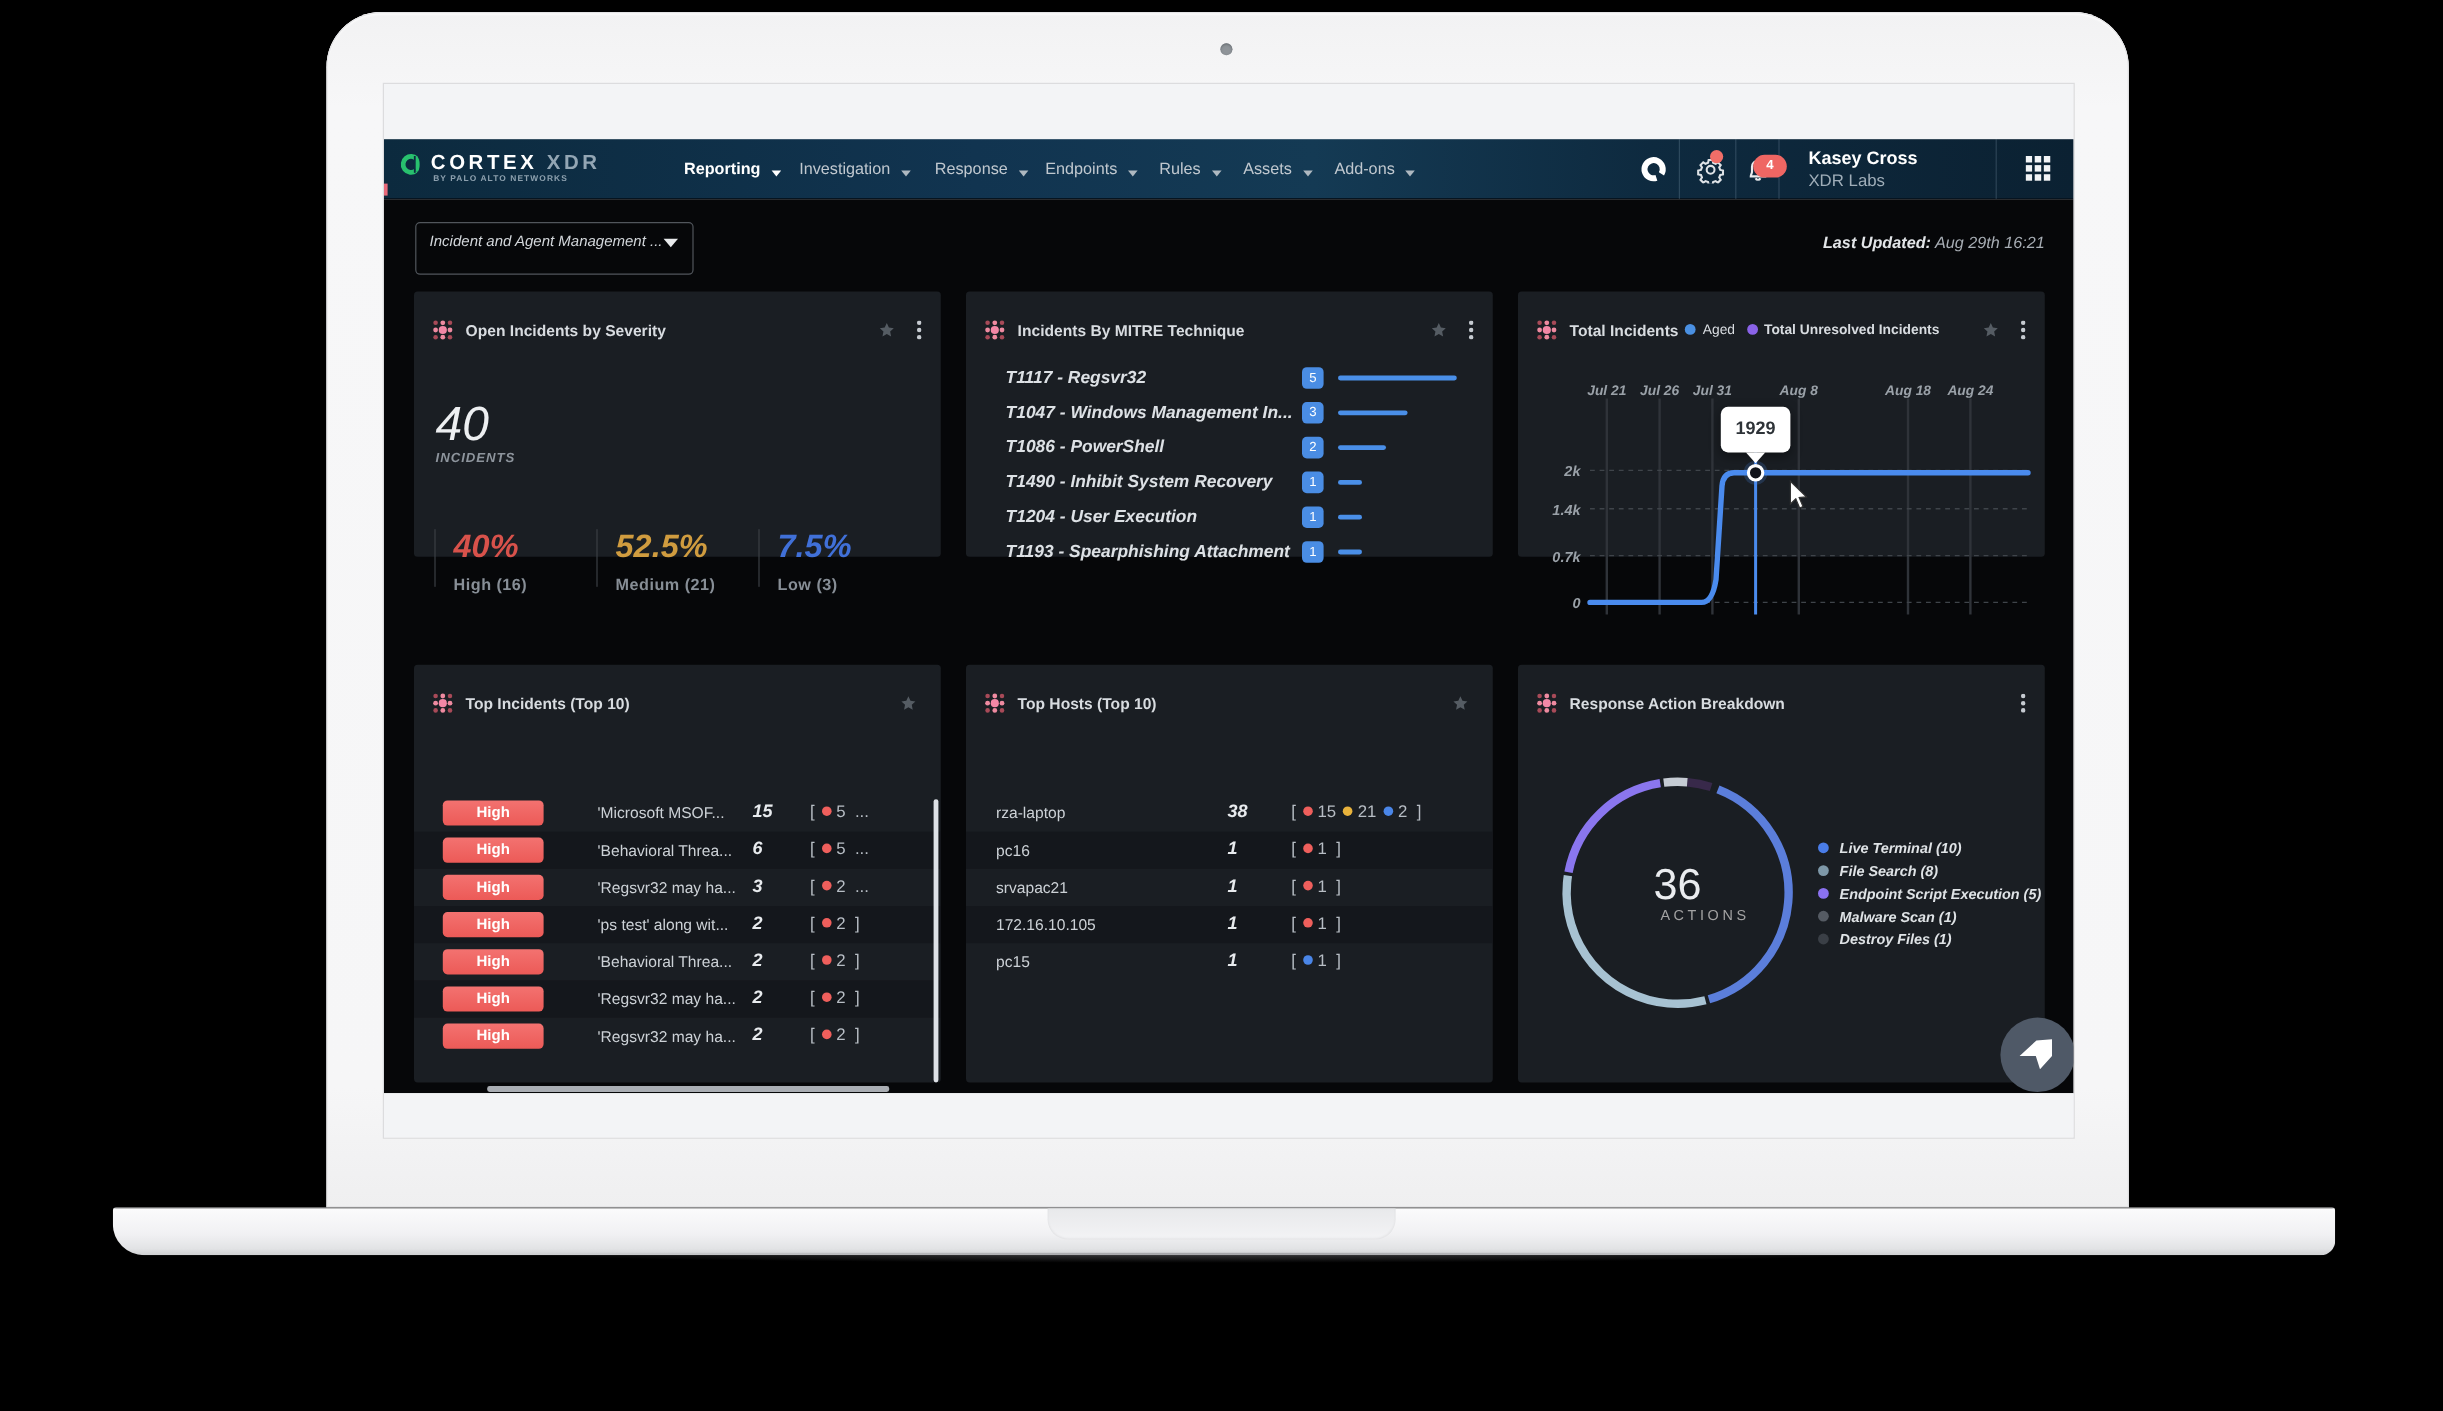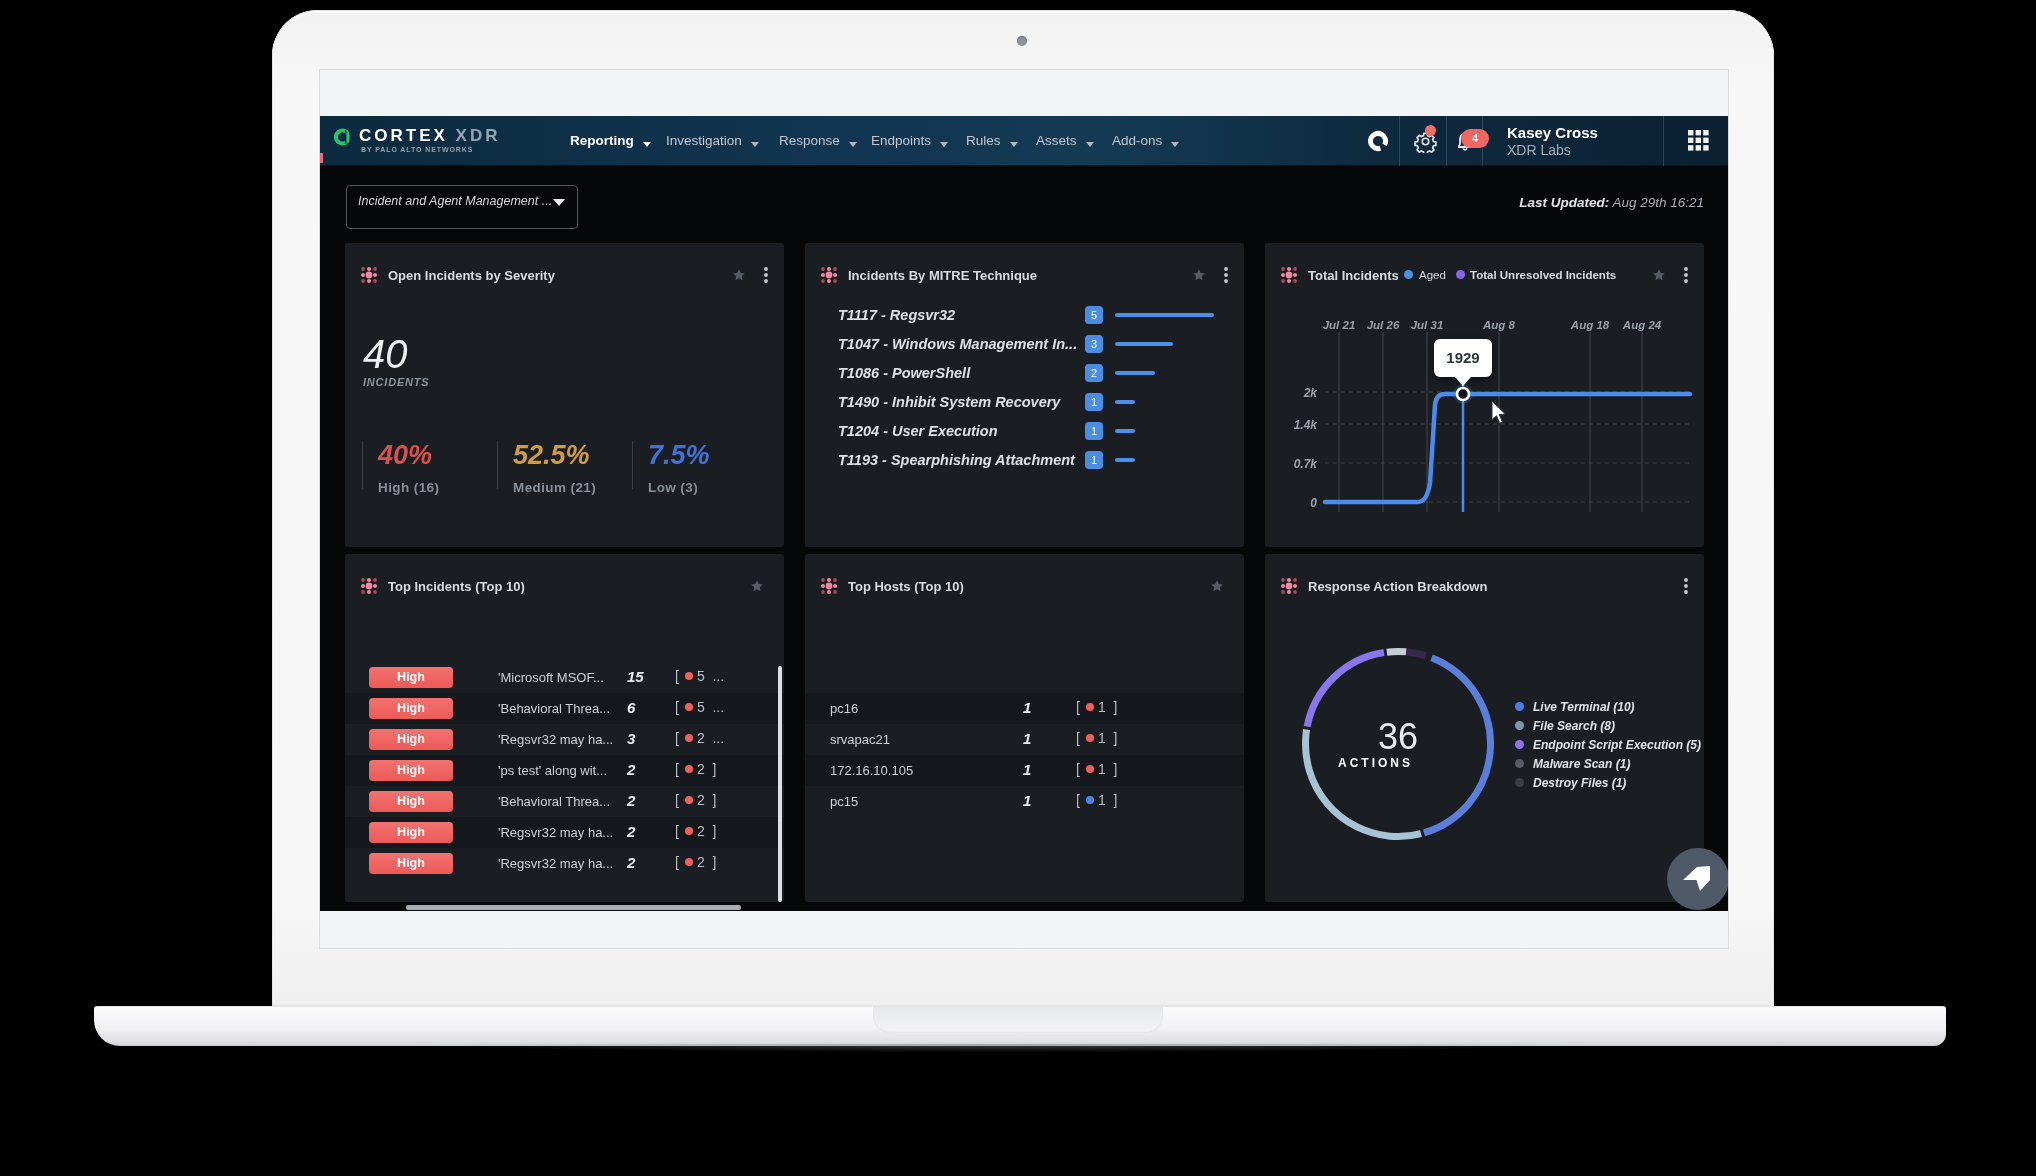--- a/index.html
+++ b/index.html
@@ -47,21 +47,21 @@
     white-space:nowrap; overflow:hidden; }
   #dropdown .dcaret { position:absolute; right:12px; top:13px; width:0; height:0;
     border-left:6px solid transparent; border-right:6px solid transparent;
     border-top:7px solid #e8eaec; }
   #lastupd { position:absolute; right:24px; top:29px; font-size:13.5px; font-style:italic;
     color:#a7adb4; }
   #lastupd b { color:#e2e5e8; }
 
   
   .panel { position:absolute; width:439px; background:#1a1e23; border-radius:3px; }
-  .r1 { top:77px; height:304px; }
+  .r1 { top:77px; height:221px; }
   .r2 { top:388px; height:348px; }
   .ptitle { position:absolute; left:43px; top:25px; font-size:13px; font-weight:bold;
     color:#d8dce0; white-space:nowrap; }
   .wicon { position:absolute; left:15px; top:23px; width:18px; height:18px; }
   .star { position:absolute; top:25px; width:14px; height:14px; }
   .kebab { position:absolute; top:24px; width:4px; height:16px; }
 
   
   .big40 { position:absolute; left:18px; top:89px; font-size:40px; font-style:italic;
     color:#edeff1; font-weight:400; }
@@ -98,22 +98,22 @@
   .vsb { position:absolute; left:433px; top:112px; width:4px; height:236px; background:#dde1e6; border-radius:2px; }
   .hsb { position:absolute; left:86px; top:739px; width:335px; height:5px; background:#a9adb3; border-radius:2px; }
 
   
   .leg { position:absolute; left:250px; font-size:12px; font-style:italic; font-weight:bold;
     color:#dfe3e6; white-space:nowrap; }
   .leg i { display:inline-block; width:9px; height:9px; border-radius:50%; margin-right:9px;
     position:relative; top:0px; }
   .d25 { position:absolute; left:73px; top:162px; width:120px; text-align:center;
     font-size:36px; color:#eaecef; }
-  .dact { position:absolute; left:73px; top:202px; width:120px; text-align:left;
-    font-size:12px; letter-spacing:3px; color:#ffffff; font-weight:bold; }
+  .dact { position:absolute; left:73px; top:202px; width:120px; text-align:right;
+    font-size:12px; letter-spacing:3px; color:#a3a3a3; font-weight:normal; }
 
   
   #fab { position:absolute; left:1347px; top:682px; width:62px; height:62px; border-radius:50%;
     background:#4f5967; }
 
   
   #tip { position:absolute; left:169px; top:96px; width:58px; height:38px; background:#fff;
     border-radius:6px; box-shadow:0 3px 10px rgba(0,0,0,.45); color:#2e3338;
     font-size:15px; font-weight:bold; text-align:center; line-height:38px; }
   #tip:after { content:""; position:absolute; left:21px; top:38px; border-left:8px solid transparent;
@@ -411,20 +411,25 @@
               <circle cx="15" cy="9" r="2" fill="#ee8aa0"></circle>
           <circle cx="3" cy="15" r="1.9" fill="#a84a58"></circle>
               <circle cx="9" cy="15" r="2" fill="#ee8aa0"></circle>
               <circle cx="15" cy="15" r="1.9" fill="#a84a58"></circle>
         </g>
           </svg>
         <div class="ptitle">Top Hosts (Top 10)</div>
         <svg class="star" style="left:405px" viewBox="0 0 24 24">
             <path fill="#555c63" d="M12 2l3 6.6 7 .8-5.2 4.8 1.4 7L12 17.7 5.8 21.2l1.4-7L2 9.4l7-.8z"></path>
           </svg>
+        <div class="trow" style="top:108px">
+            <div class="tdesc" style="left:25px">rza-laptop</div>
+            <div class="tnum" style="left:218px">38</div>
+            <div class="brk" style="left:271px">[<span class="dot dred"></span>15<span class="dot dyel"></span>21<span class="dot dblu"></span>2&nbsp;&nbsp;]</div>
+          </div>
         <div class="trow alt" style="top:139px">
             <div class="tdesc" style="left:25px">pc16</div>
             <div class="tnum" style="left:218px">1</div>
             <div class="brk" style="left:271px">[<span class="dot dred"></span>1&nbsp;&nbsp;]</div>
           </div>
         <div class="trow" style="top:170px">
             <div class="tdesc" style="left:25px">srvapac21</div>
             <div class="tnum" style="left:218px">1</div>
             <div class="brk" style="left:271px">[<span class="dot dred"></span>1&nbsp;&nbsp;]</div>
           </div>

